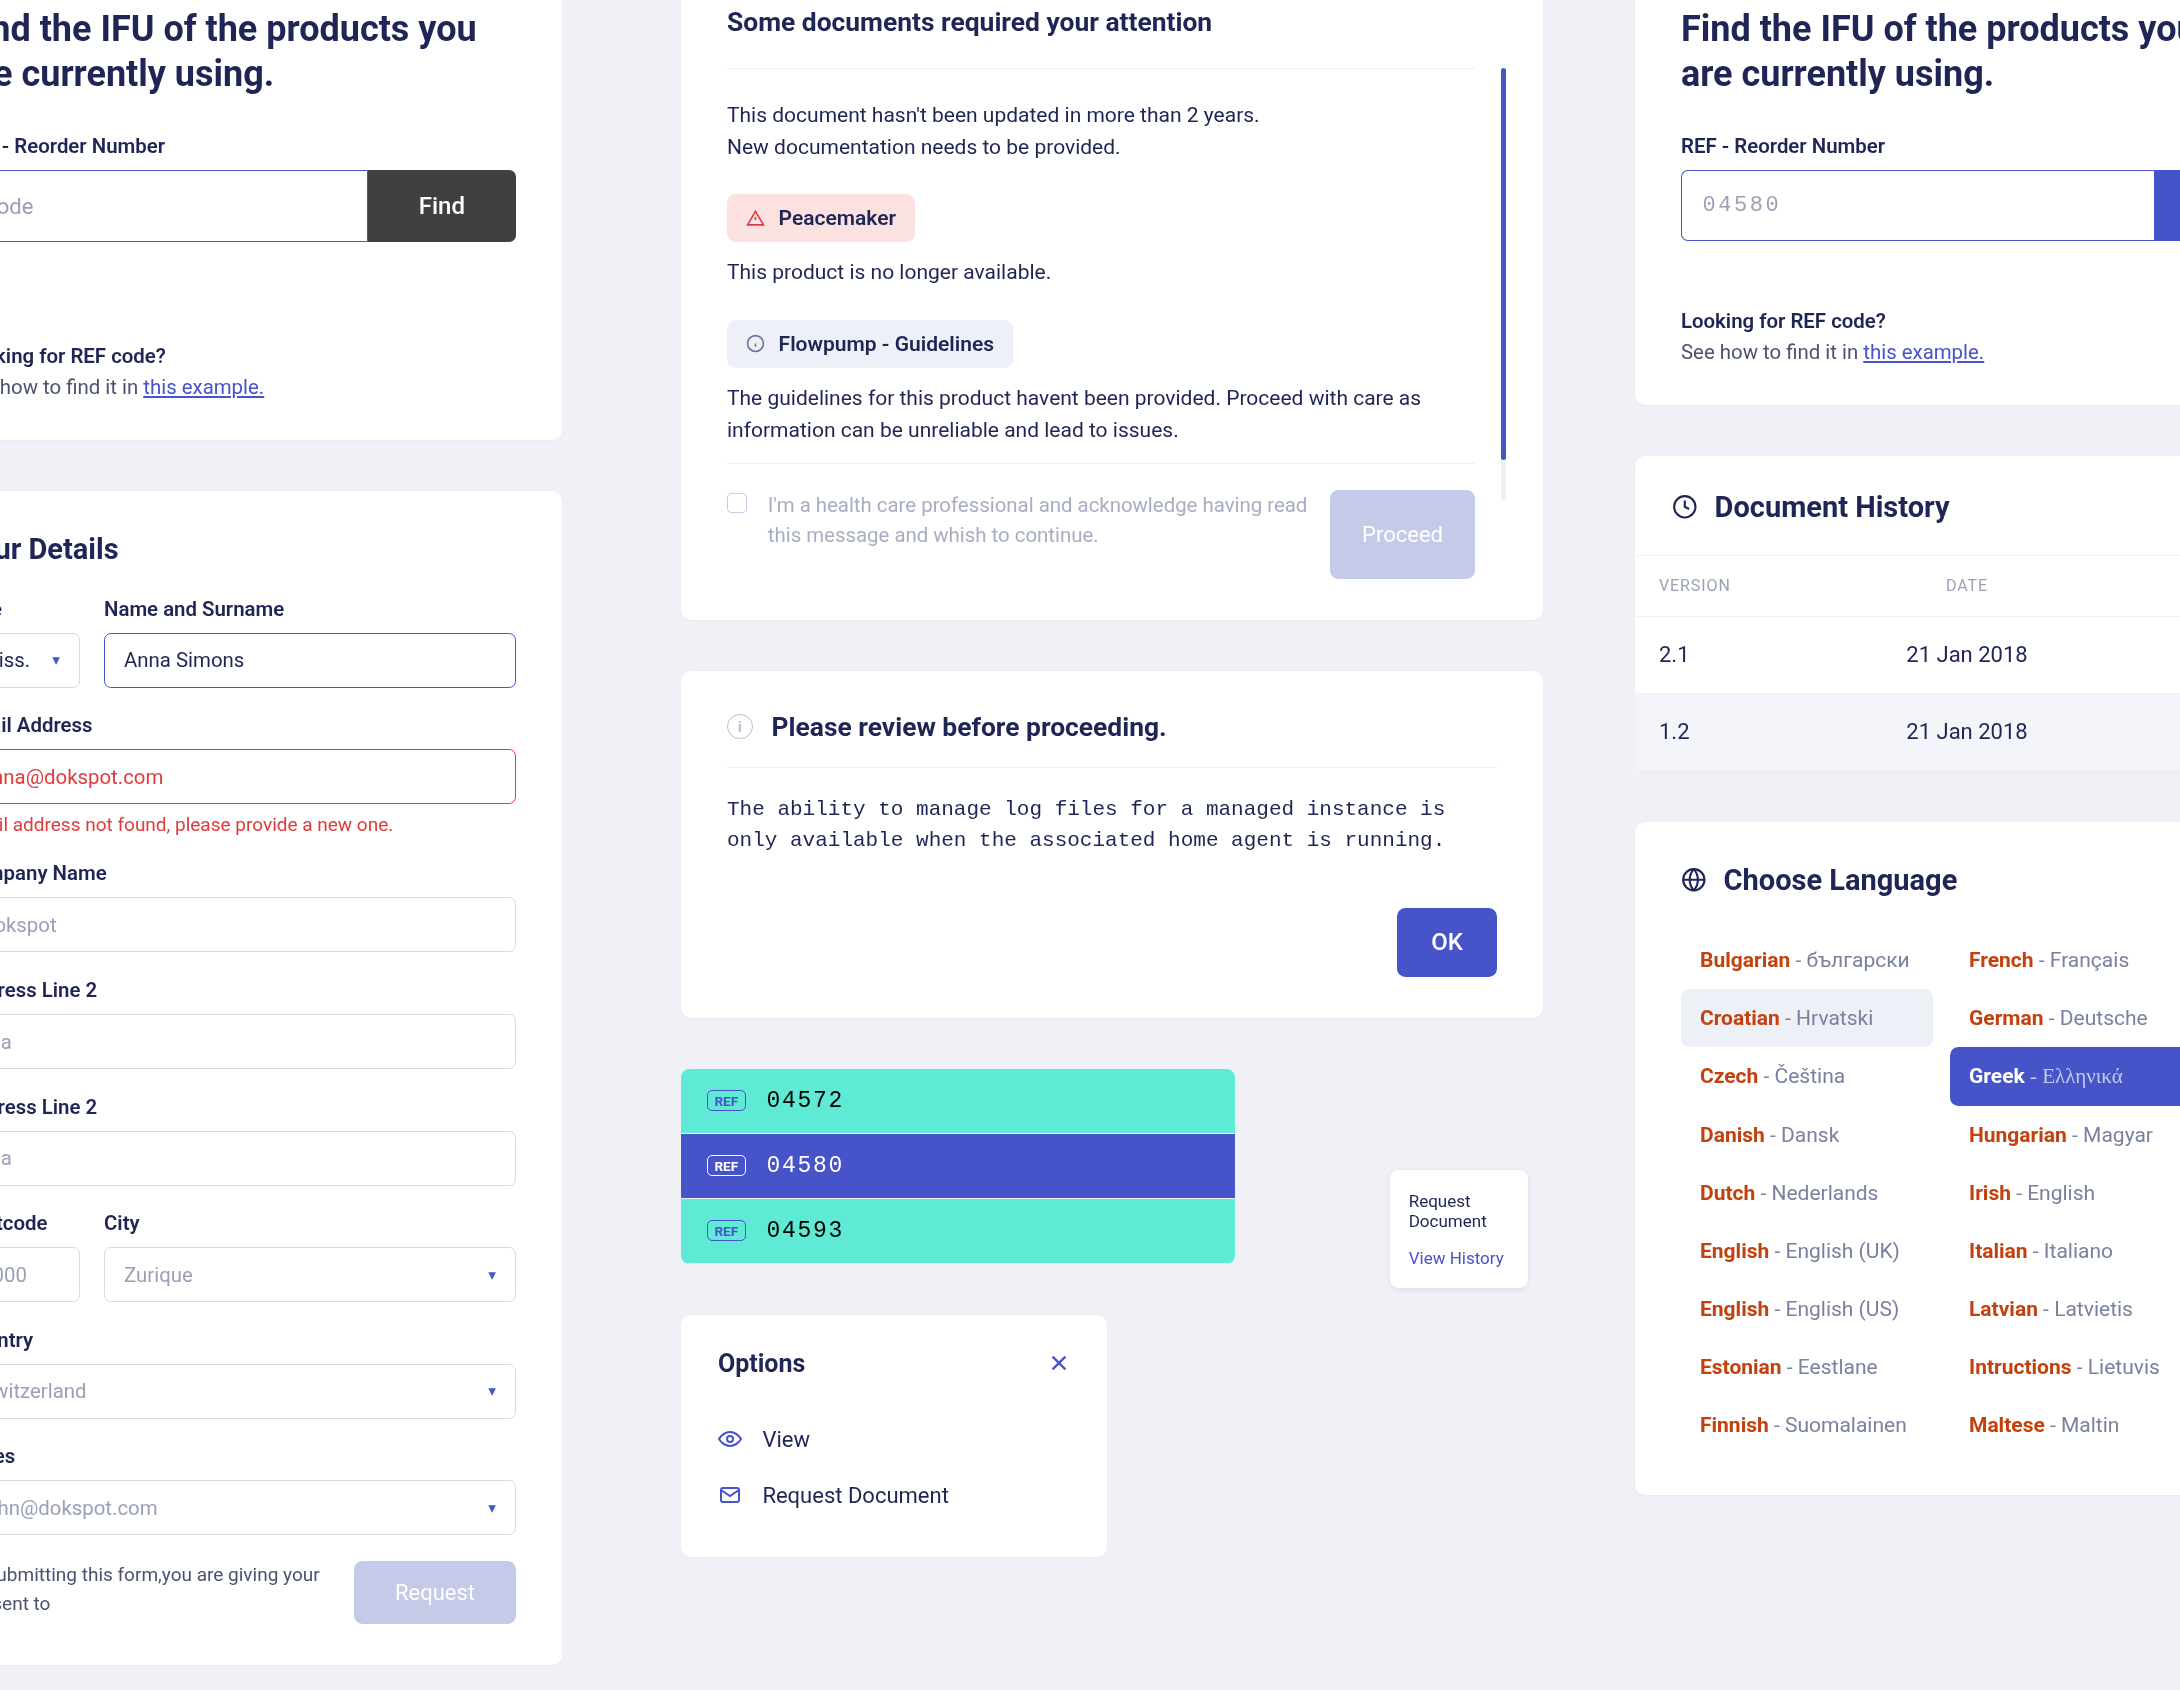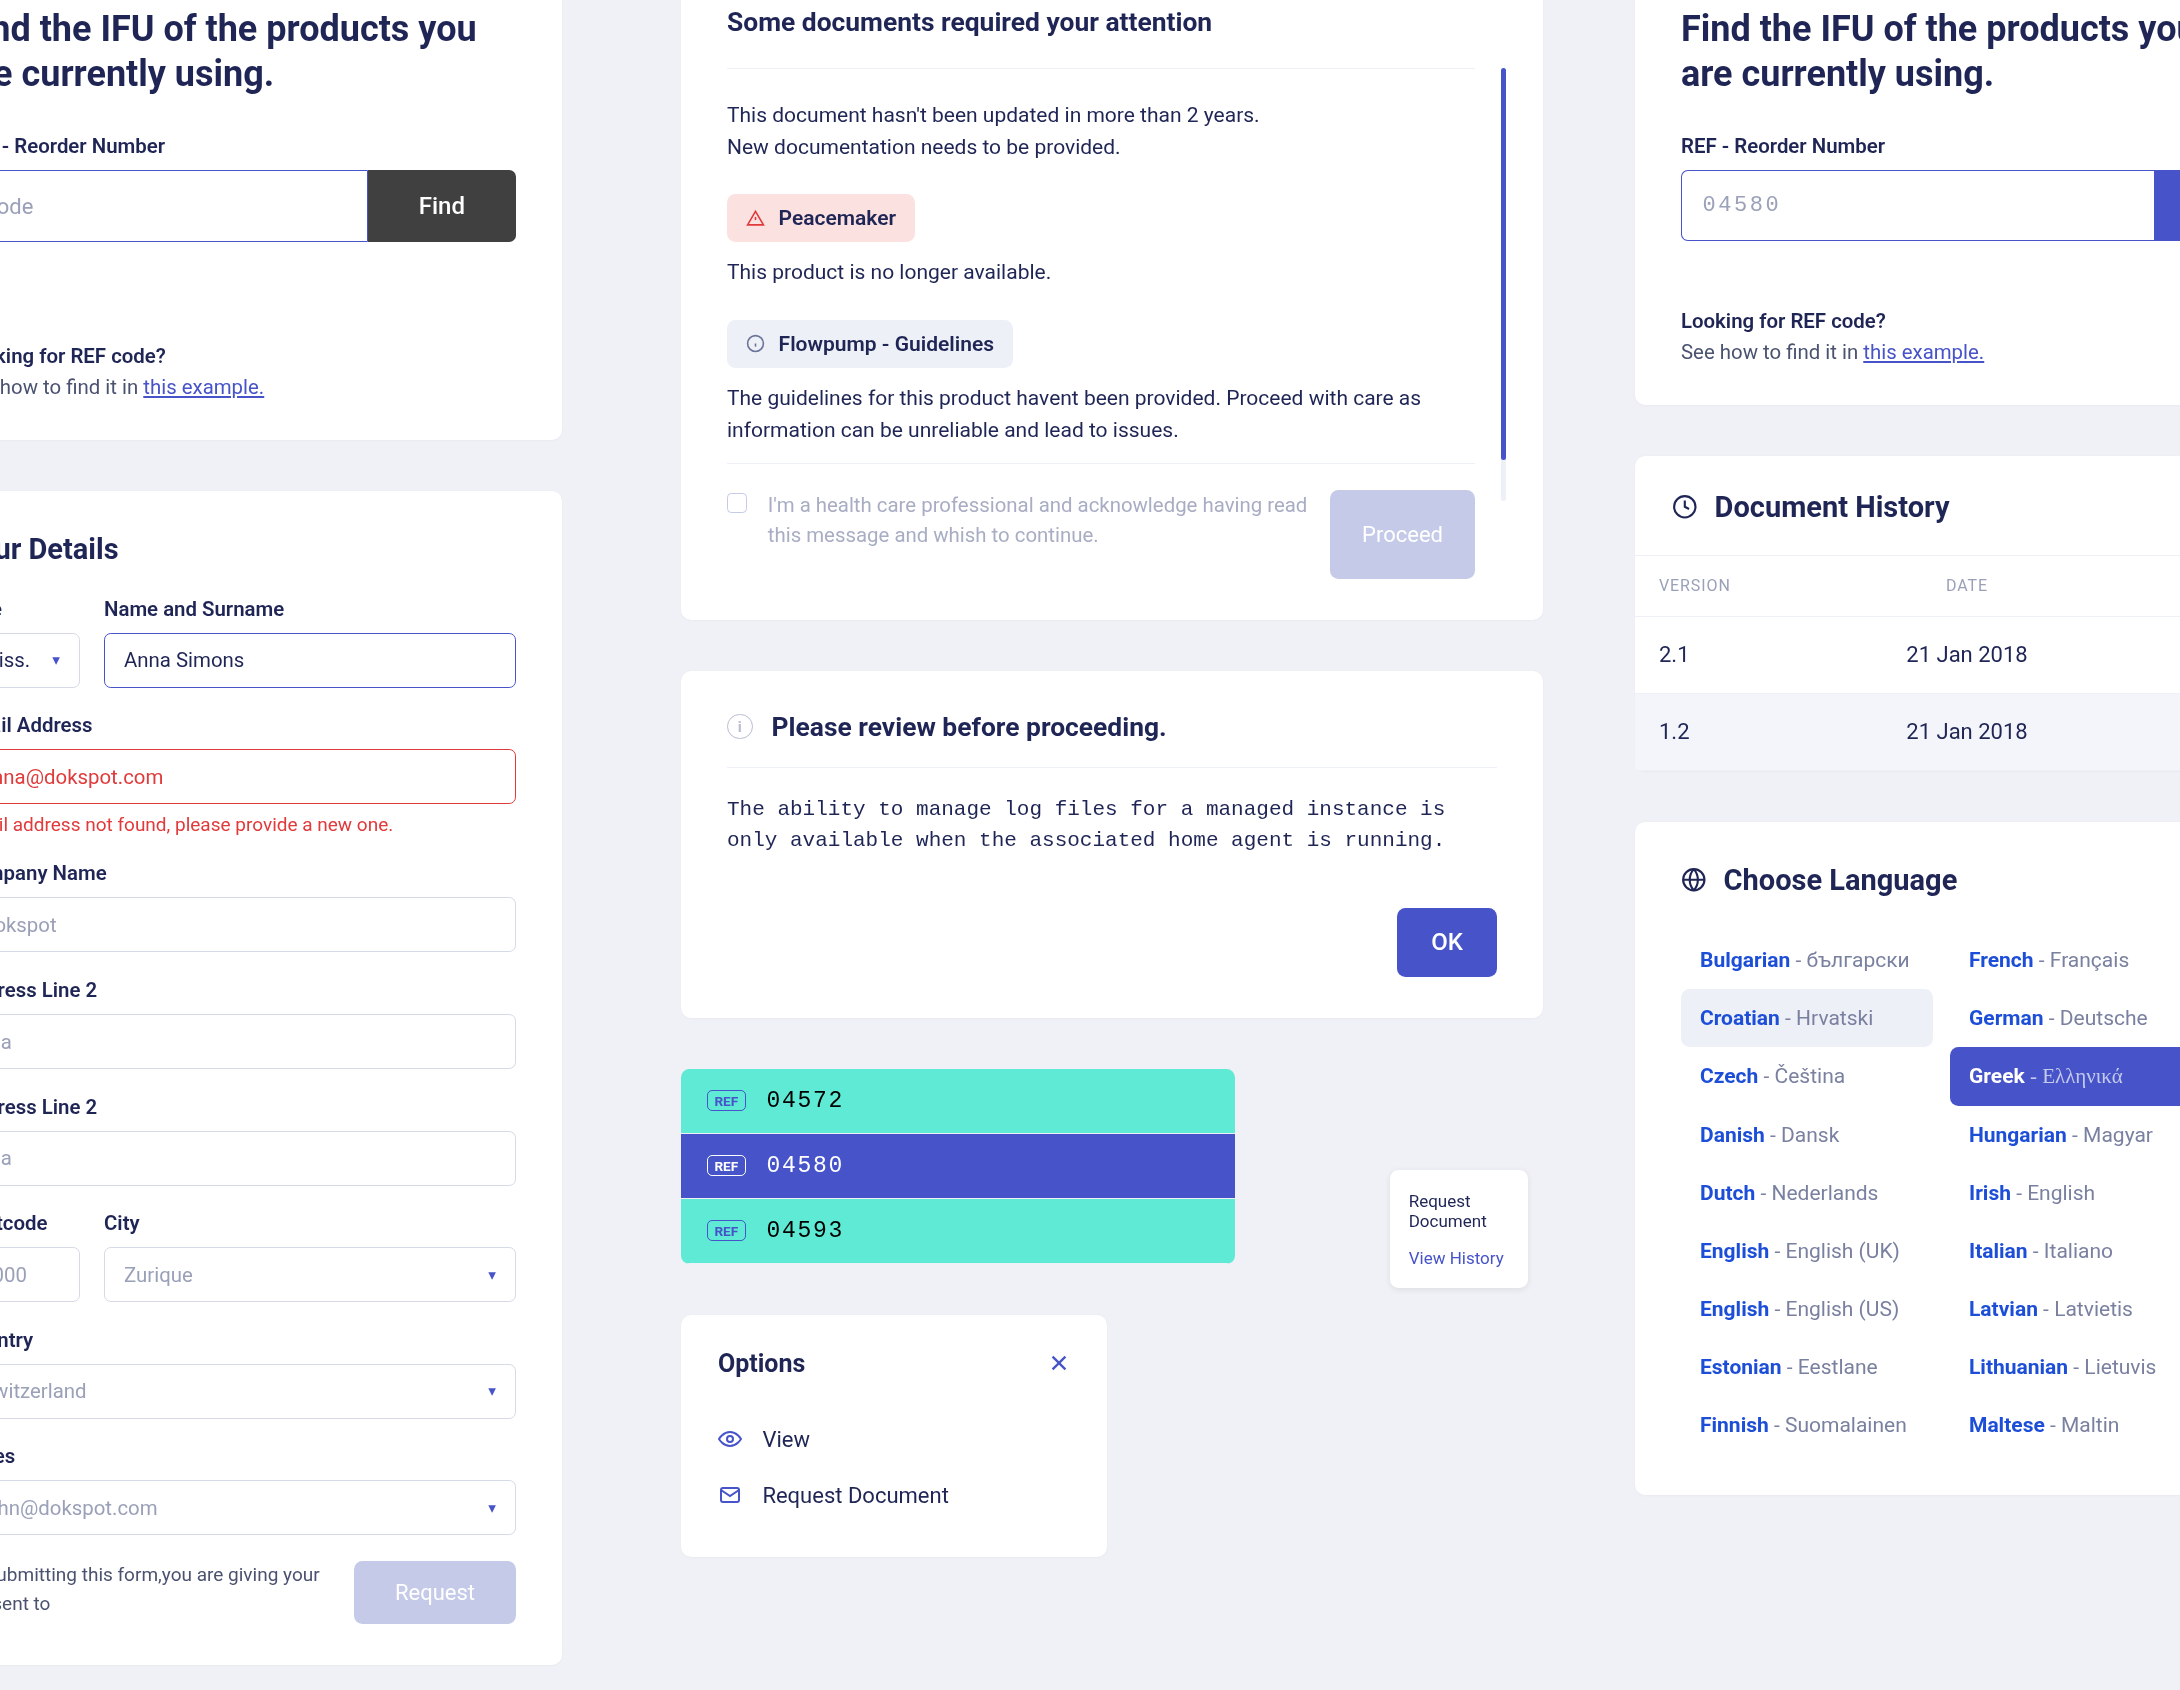--- a/index.html
+++ b/index.html
@@ -87,21 +87,21 @@
 .hist-row { display: flex; padding: 25.6px 24px; font-size: 22px; color: #1f2555; border-bottom: 0.9px solid #edf0f7; }
 .hist-row.alt { background: #f4f5fa; }
 .hc-v { width: 153px; }
 .hc-d { flex: 1; text-align: center; }
 .hc-l { width: 102px; text-align: right; }
 
 .lang-card .head-row { display: flex; align-items: center; gap: 17px; margin-bottom: 34px; }
 .lang-title { font-size: 29px; font-weight: 700; color: #1f2555; }
 .lang-grid { display: grid; grid-template-columns: 1fr 1fr; gap: 0 17px; }
 .lang-item { padding: 17px 19px; font-size: 21px; border-radius: 8.5px; }
-.lang-name { font-weight: 700; color: #1d4ed8; }
+.lang-name { font-weight: 700; color: #c2410c; }
 .lang-native { color: #7a80a0; }
 .lang-item.hover { background: #edf0f7; }
 .lang-item.selected { background: #4653c9; }
 .lang-item.selected .lang-name { color: #fff; }
 .lang-item.selected .lang-native { color: #c4cae8; font-family: Liberation Serif, serif; }
 
 svg { display: block; }
 </style>
 </head>
 <body>
@@ -339,19 +339,19 @@
         <div class="lang-item selected"><span class="lang-name">Greek</span><span class="lang-native"> - Ελληνικά</span></div>
         <div class="lang-item "><span class="lang-name">Danish</span><span class="lang-native"> - Dansk</span></div>
         <div class="lang-item "><span class="lang-name">Hungarian</span><span class="lang-native"> - Magyar</span></div>
         <div class="lang-item "><span class="lang-name">Dutch</span><span class="lang-native"> - Nederlands</span></div>
         <div class="lang-item "><span class="lang-name">Irish</span><span class="lang-native"> - English</span></div>
         <div class="lang-item "><span class="lang-name">English</span><span class="lang-native"> - English (UK)</span></div>
         <div class="lang-item "><span class="lang-name">Italian</span><span class="lang-native"> - Italiano</span></div>
         <div class="lang-item "><span class="lang-name">English</span><span class="lang-native"> - English (US)</span></div>
         <div class="lang-item "><span class="lang-name">Latvian</span><span class="lang-native"> - Latvietis</span></div>
         <div class="lang-item "><span class="lang-name">Estonian</span><span class="lang-native"> - Eestlane</span></div>
-        <div class="lang-item "><span class="lang-name">Lithuanian</span><span class="lang-native"> - Lietuvis</span></div>
+        <div class="lang-item "><span class="lang-name">Intructions</span><span class="lang-native"> - Lietuvis</span></div>
         <div class="lang-item "><span class="lang-name">Finnish</span><span class="lang-native"> - Suomalainen</span></div>
         <div class="lang-item "><span class="lang-name">Maltese</span><span class="lang-native"> - Maltin</span></div>
       </div>
   </div>
 </div>
 
 
 </body></html>

